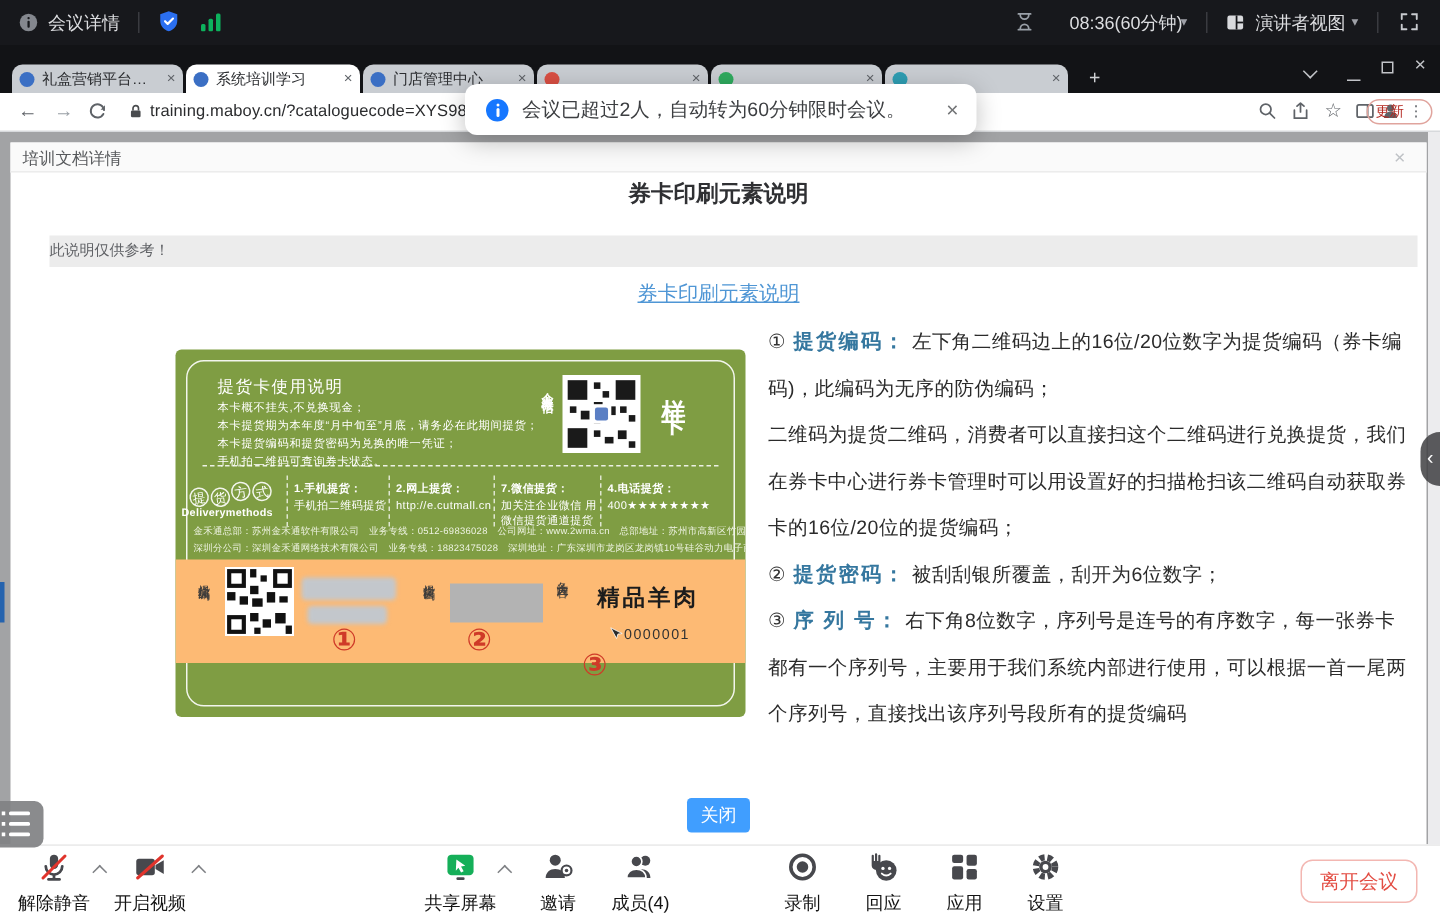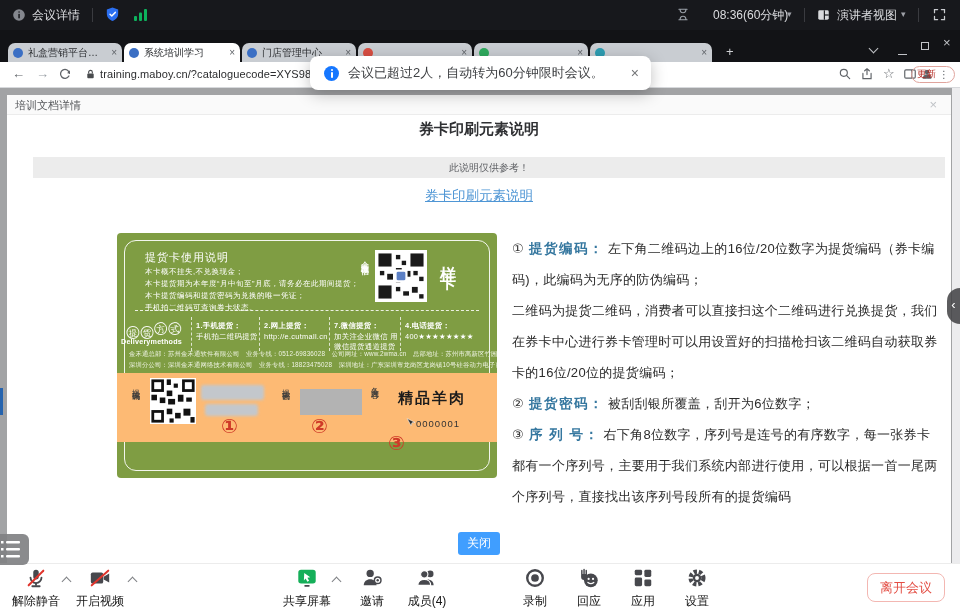--- a/index.html
+++ b/index.html
@@ -24,25 +24,25 @@
   .pill{position:absolute;right:5px;top:4px;height:17px;border:1px solid #e0a49d;border-radius:9px;display:flex;align-items:center;padding:0 5px;gap:3px}
   .pill .up{color:#b3261e;font-size:9.5px}
   .pill .kebab{color:#5f6368;font-size:10px}
   
   .page{position:absolute;left:0;top:88px;width:960px;bottom:47px;background:#a2a3a5}
   .scrollstrip{position:absolute;right:0;top:0;width:8px;height:100%;background:#ececee}
   .modal{position:absolute;left:7px;right:9px;top:7px;bottom:0;background:#fff}
   .mhead{position:absolute;left:0;top:0;right:0;height:20px;background:#fafafa;border-bottom:1px solid #ececec;font-size:11px;color:#57595c}
   .mtitle{position:absolute;left:0;right:0;top:25px;text-align:center;font-size:15px;font-weight:bold;color:#2f3033}
   .mmeta{position:absolute;left:0;right:0;top:46px;display:flex;justify-content:center;gap:26px;font-size:10px;color:#9a9da1}
-  .notice{position:absolute;left:26px;right:6px;top:62px;height:21px;background:#ececec;text-align:center;line-height:21px;font-size:10px;color:#606266}
+  .notice{position:absolute;left:26px;right:6px;top:62px;height:21px;background:#ececec;text-align:left;line-height:21px;font-size:10px;color:#606266}
   .doclink{position:absolute;left:0;right:0;top:92px;text-align:center;font-size:13.5px;color:#4f96d5;text-decoration:underline}
   .closebtn{position:absolute;left:451px;top:437px;width:42px;height:23px;background:#409eff;color:#fff;font-size:12px;border:none;border-radius:3px;text-align:center;line-height:23px;cursor:pointer}
   
-  .article{position:absolute;left:505px;top:138px;width:426px;font-size:13px;color:#2b2b2b;letter-spacing:.3px}
+  .article{position:absolute;left:505px;top:117px;width:426px;font-size:13px;color:#2b2b2b;letter-spacing:.3px}
   .article p{line-height:31px}
   .article .num{color:#333;margin-right:5px}
   .article .lbl{color:#35779f;font-weight:bold;font-size:13.5px;letter-spacing:1.5px;margin-right:4px}
   
   .card{position:absolute;left:110px;top:138px;width:380px;height:245px;background:#7f9d43;border-radius:4px;color:#fff;overflow:hidden}
   .cborder{position:absolute;left:7px;top:7px;right:7px;bottom:7px;border:1.5px solid rgba(255,255,255,.9);border-radius:12px}
   .usage-title{position:absolute;left:28px;top:17px;font-size:11px;font-weight:normal;letter-spacing:1px}
   .usage{position:absolute;left:28px;top:33px;font-size:7.5px;line-height:12px;letter-spacing:.5px}
   .vtext{writing-mode:vertical-rl;text-orientation:upright}
   .wechat{position:absolute;left:241px;top:22px;height:50px;font-size:8px;font-weight:bold;letter-spacing:2px}

